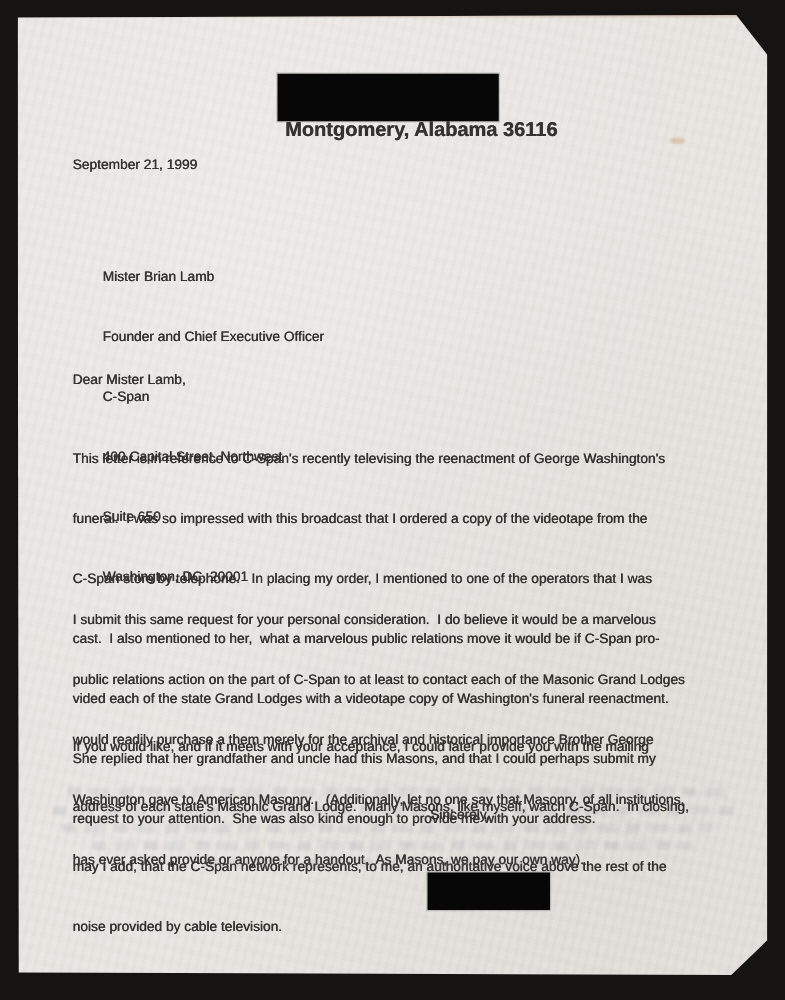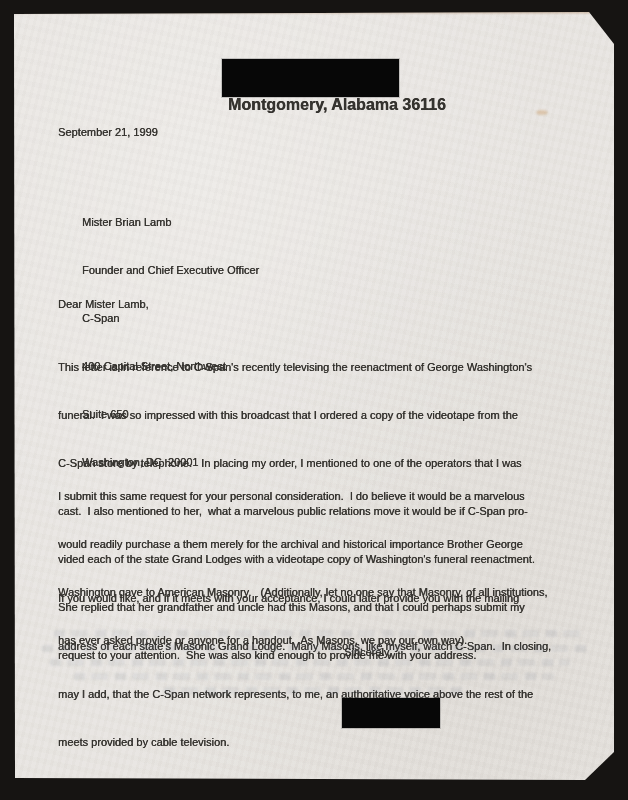--- a/index.html
+++ b/index.html
@@ -91,30 +91,31 @@
     <div>funeral.  I was so impressed with this broadcast that I ordered a copy of the videotape from the</div>
     <div>C-Span store by telephone.   In placing my order, I mentioned to one of the operators that I was</div>
     <div>cast.  I also mentioned to her,  what a marvelous public relations move it would be if C-Span pro-</div>
     <div>vided each of the state Grand Lodges with a videotape copy of Washington's funeral reenactment.</div>
     <div>She replied that her grandfather and uncle had this Masons, and that I could perhaps submit my</div>
     <div>request to your attention.  She was also kind enough to provide me with your address.</div>
   </div>
 
   <div class="txt para2">
     <div>I submit this same request for your personal consideration.  I do believe it would be a marvelous</div>
+    <div>public relations action on the part of C-Span to at least to contact each of the Masonic Grand Lodges</div>
     <div>would readily purchase a them merely for the archival and historical importance Brother George</div>
     <div>Washington gave to American Masonry.   (Additionally, let no one say that Masonry, of all institutions,</div>
     <div>has ever asked provide or anyone for a handout.  As Masons, we pay our own way).</div>
   </div>
 
   <div class="txt para3">
     <div>If you would like, and if it meets with your acceptance, I could later provide you with the mailing</div>
     <div>address of each state's Masonic Grand Lodge.  Many Masons, like myself, watch C-Span.  In closing,</div>
     <div>may I add, that the C-Span network represents, to me, an authoritative voice above the rest of the</div>
-    <div>meets provided by cable television.</div>
+    <div>noise provided by cable television.</div>
   </div>
 
   <div class="txt closing">Sincerely,</div>
 
   <div class="ghost" style="left:0;top:0;width:600px;height:768px;">
     <div class="ghost-line" style="left:40px;top:618px;width:530px;"></div>
     <div class="ghost-line" style="left:28px;top:633px;width:548px;"></div>
     <div class="ghost-line" style="left:36px;top:647px;width:520px;"></div>
     <div class="ghost-line" style="left:60px;top:661px;width:480px;"></div>
     <div class="ghost-line" style="left:150px;top:675px;width:300px;"></div>

